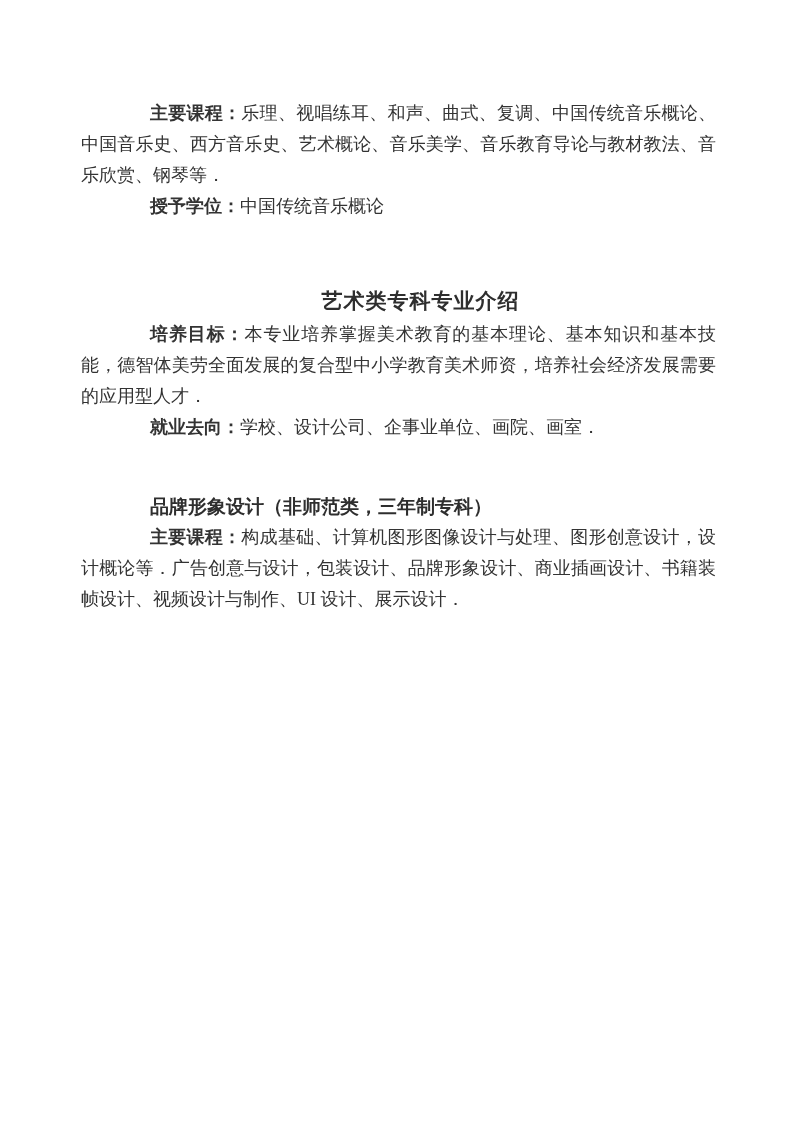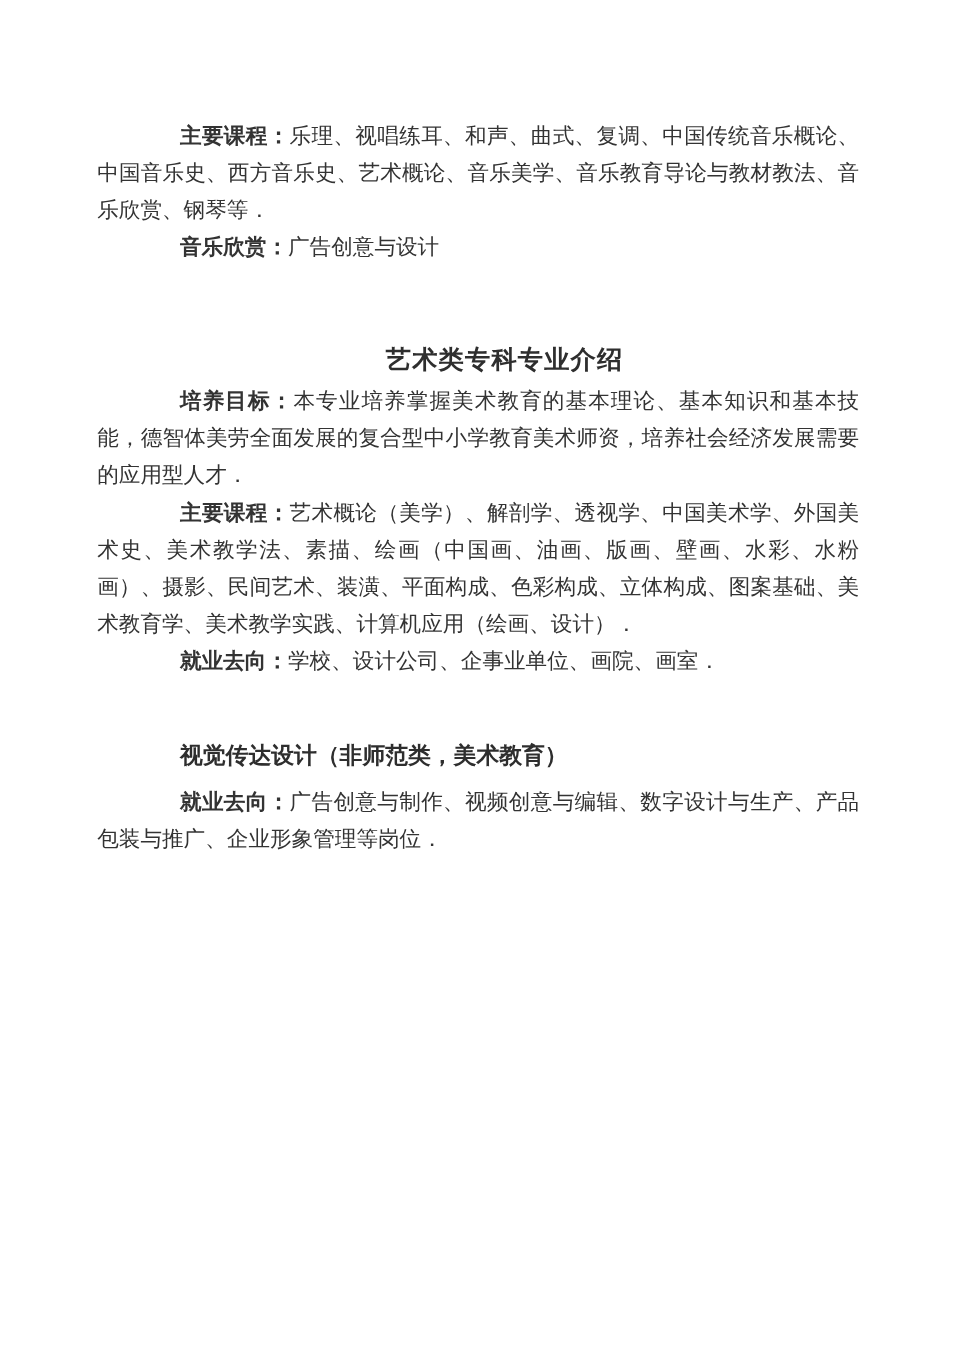--- a/index.html
+++ b/index.html
@@ -49,31 +49,30 @@
   .major-title.second { margin-top: 48px; }
   .par.last { margin-top: 7px; }
 </style>
 </head>
 <body>
 
 <div class="page">
 
   <p class="par"><span class="lbl">主要课程：</span><span>乐理、视唱练耳、和声、曲式、复调、中国传统音乐概论、中国音乐史、西方音乐史、艺术概论、音乐美学、音乐教育导论与教材教法、音乐欣赏、钢琴等．</span></p>
 
-  <p class="par"><span class="lbl">音乐欣赏：</span><span>广告创意与设计</span></p>
+  <p class="par"><span class="lbl">授予学位：</span><span>中国传统音乐概论</span></p>
 
 
   <h1 class="doc-heading">艺术类专科专业介绍</h1>
 
 
   <p class="par"><span class="lbl">培养目标：</span><span>本专业培养掌握美术教育的基本理论、基本知识和基本技能，德智体美劳全面发展的复合型中小学教育美术师资，培养社会经济发展需要的应用型人才．</span></p>
 
-  <p class="par"><span class="lbl">主要课程：</span><span>艺术概论（美学）、解剖学、透视学、中国美术学、外国美术史、美术教学法、素描、绘画（中国画、油画、版画、壁画、水彩、水粉画）、摄影、民间艺术、装潢、平面构成、色彩构成、立体构成、图案基础、美术教育学、美术教学实践、计算机应用（绘画、设计）．</span></p>
 
   <p class="par"><span class="lbl">就业去向：</span><span>学校、设计公司、企事业单位、画院、画室．</span></p>
 
-  <p class="major-title second">视觉传达设计（非师范类，美术教育）</p>
+  <p class="major-title second">品牌形象设计（非师范类，三年制专科）</p>
 
 
+  <p class="par"><span class="lbl">主要课程：</span><span>构成基础、计算机图形图像设计与处理、图形创意设计，设计概论等．广告创意与设计，包装设计、品牌形象设计、商业插画设计、书籍装帧设计、视频设计与制作、UI 设计、展示设计．</span></p>
 
-  <p class="par last"><span class="lbl">就业去向：</span><span>广告创意与制作、视频创意与编辑、数字设计与生产、产品包装与推广、企业形象管理等岗位．</span></p>
 
 </div>
 
 </body></html>

